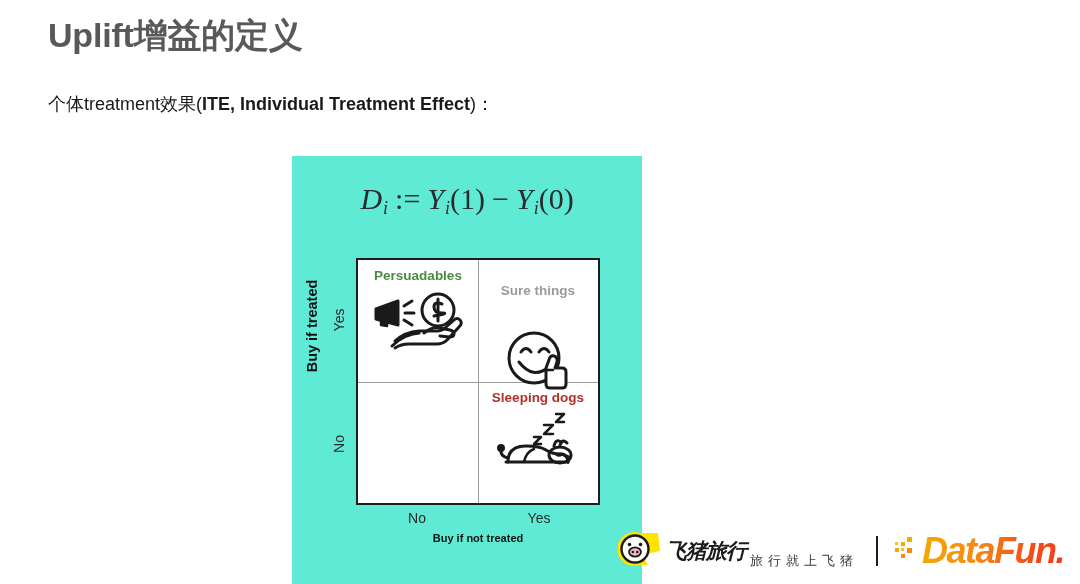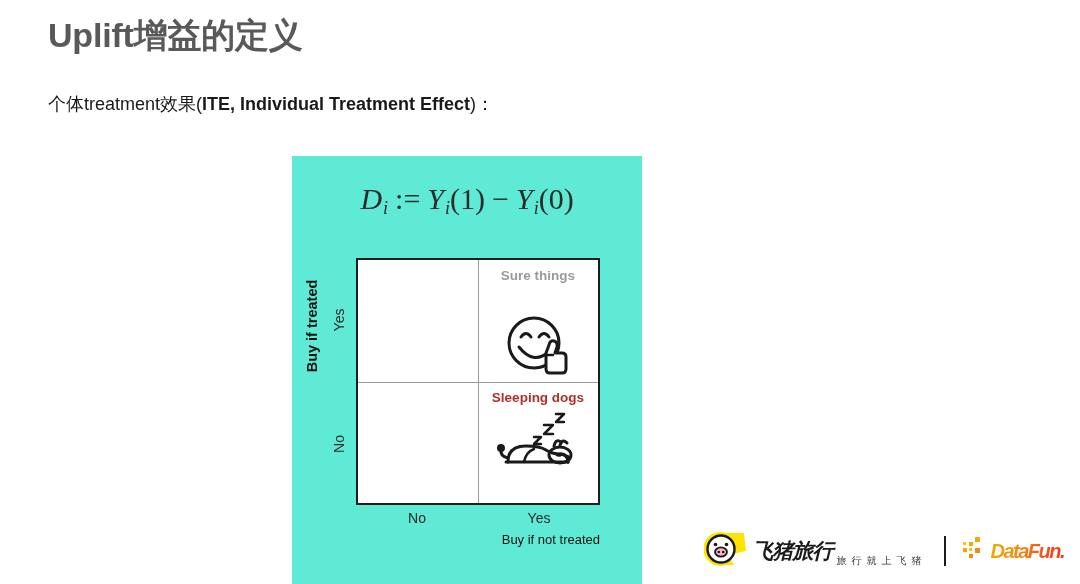--- a/index.html
+++ b/index.html
@@ -109,21 +109,21 @@
     position: absolute;
     width: 50%;
     height: 50%;
     box-sizing: border-box;
     display: flex;
     flex-direction: column;
     align-items: center;
     padding-top: 9px;
   }
   .cell-tl { left: 0;   top: 0; }
-  .cell-tr { left: 50%; top: 0; gap: 24px; }
+  .cell-tr { left: 50%; top: 15px; gap: 24px; }
   .cell-bl { left: 0;   top: 50%; }
   .cell-br { left: 50%; top: 50%; }
 
   .cell-label {
     font-size: 13.5px;
     font-weight: bold;
     white-space: nowrap;
     line-height: 1;
   }
   .cell-icon {
@@ -168,23 +168,23 @@
     flex: 1;
     text-align: center;
     font-size: 14px;
     color: #2a2a2a;
   }
   .x-axis-title {
     position: absolute;
     left: 64px;
     top: 278px;
     width: 244px;
-    text-align: right;
-    font-size: 13px;
-    font-weight: normal;
+    text-align: center;
+    font-size: 11px;
+    font-weight: bold;
     color: #111111;
     white-space: nowrap;
   }
 
   
   .footer-logos {
     position: absolute;
     right: 16px;
     bottom: 4px;
     display: flex;
@@ -202,38 +202,38 @@
   }
   .fliggy-word {
     font-size: 21px;
     font-weight: bold;
     color: #1c1c1c;
     font-style: italic;
     letter-spacing: -1px;
     margin-left: 4px;
   }
   .fliggy-tag {
-    font-size: 10px;
+    font-size: 13px;
     color: #3a3a3a;
     letter-spacing: 5px;
     margin-top: 19px;
     margin-left: 4px;
   }
   .logo-divider {
     width: 2px;
     height: 30px;
     background: #1c1c1c;
     margin: 0 16px 0 18px;
   }
   .datafun-logo {
     display: flex;
     align-items: center;
   }
   .datafun-word {
-    font-size: 20px;
+    font-size: 36px;
     font-weight: bold;
     font-style: italic;
     letter-spacing: -1.5px;
     background: linear-gradient(90deg, #f5a800 0%, #f68a10 38%, #f2541c 72%, #ef3c18 100%);
     -webkit-background-clip: text;
     background-clip: text;
     color: transparent;
     margin-left: 2px;
   }
 </style>
@@ -255,20 +255,42 @@
   <div class="chart-wrap">
 
     <div class="y-axis-title">Buy if treated</div>
     <div class="y-tick y-tick-yes">Yes</div>
     <div class="y-tick y-tick-no">No</div>
 
     <div class="grid-box">
       <div class="grid-v"></div>
       <div class="grid-h"></div>
 
+      <div class="cell cell-tl">
+        <div class="cell-label" style="color:#4a8c3f">Persuadables</div>
+        <div class="cell-icon">
+          <svg width="100" height="64" viewBox="0 0 100 64" fill="none" stroke="#1a1a1a" stroke-width="3" stroke-linecap="round" stroke-linejoin="round">
+
+            <path d="M8 20 L30 12 L30 36 L8 30 Z" fill="#1a1a1a" stroke="#1a1a1a" stroke-width="3"></path>
+            <path d="M13 30 L13 36 L19 37 L19 31" fill="#1a1a1a" stroke="#1a1a1a" stroke-width="2.5"></path>
+
+            <path d="M36 17 L44 12"></path>
+            <path d="M37 24 L46 24"></path>
+            <path d="M36 31 L44 36"></path>
+
+            <circle cx="70" cy="21" r="16"></circle>
+            <path d="M74 15 q-8 -3 -8 3 t8 6 t-8 3"></path>
+            <path d="M70 10 L70 32"></path>
+
+            <path d="M56 44 q9 -7 16 -5 l10 2 q4 1 4 4 t-5 3 l-9 -1"></path>
+            <path d="M24 57 q12 -12 27 -13"></path>
+            <path d="M27 52 q10 -9 24 -10 l18 0 q5 0 8 -3 l9 -8 q3 -3 6 0 t-1 7 l-12 13 q-4 4 -10 4 l-28 0 q-8 0 -14 4"></path>
+          </svg>
+        </div>
+      </div>
 
       <div class="cell cell-tr">
         <div class="cell-label" style="color:#9a9a9a">Sure things</div>
         <div class="cell-icon">
           <svg width="72" height="64" viewBox="0 0 72 64" fill="none" stroke="#1a1a1a" stroke-width="3" stroke-linecap="round" stroke-linejoin="round">
             <circle cx="32" cy="30" r="25"></circle>
             <path d="M19 24 q5 -7 10 0"></path>
             <path d="M37 24 q5 -7 10 0"></path>
             <path d="M17 34 q14 18 30 5"></path>
 

